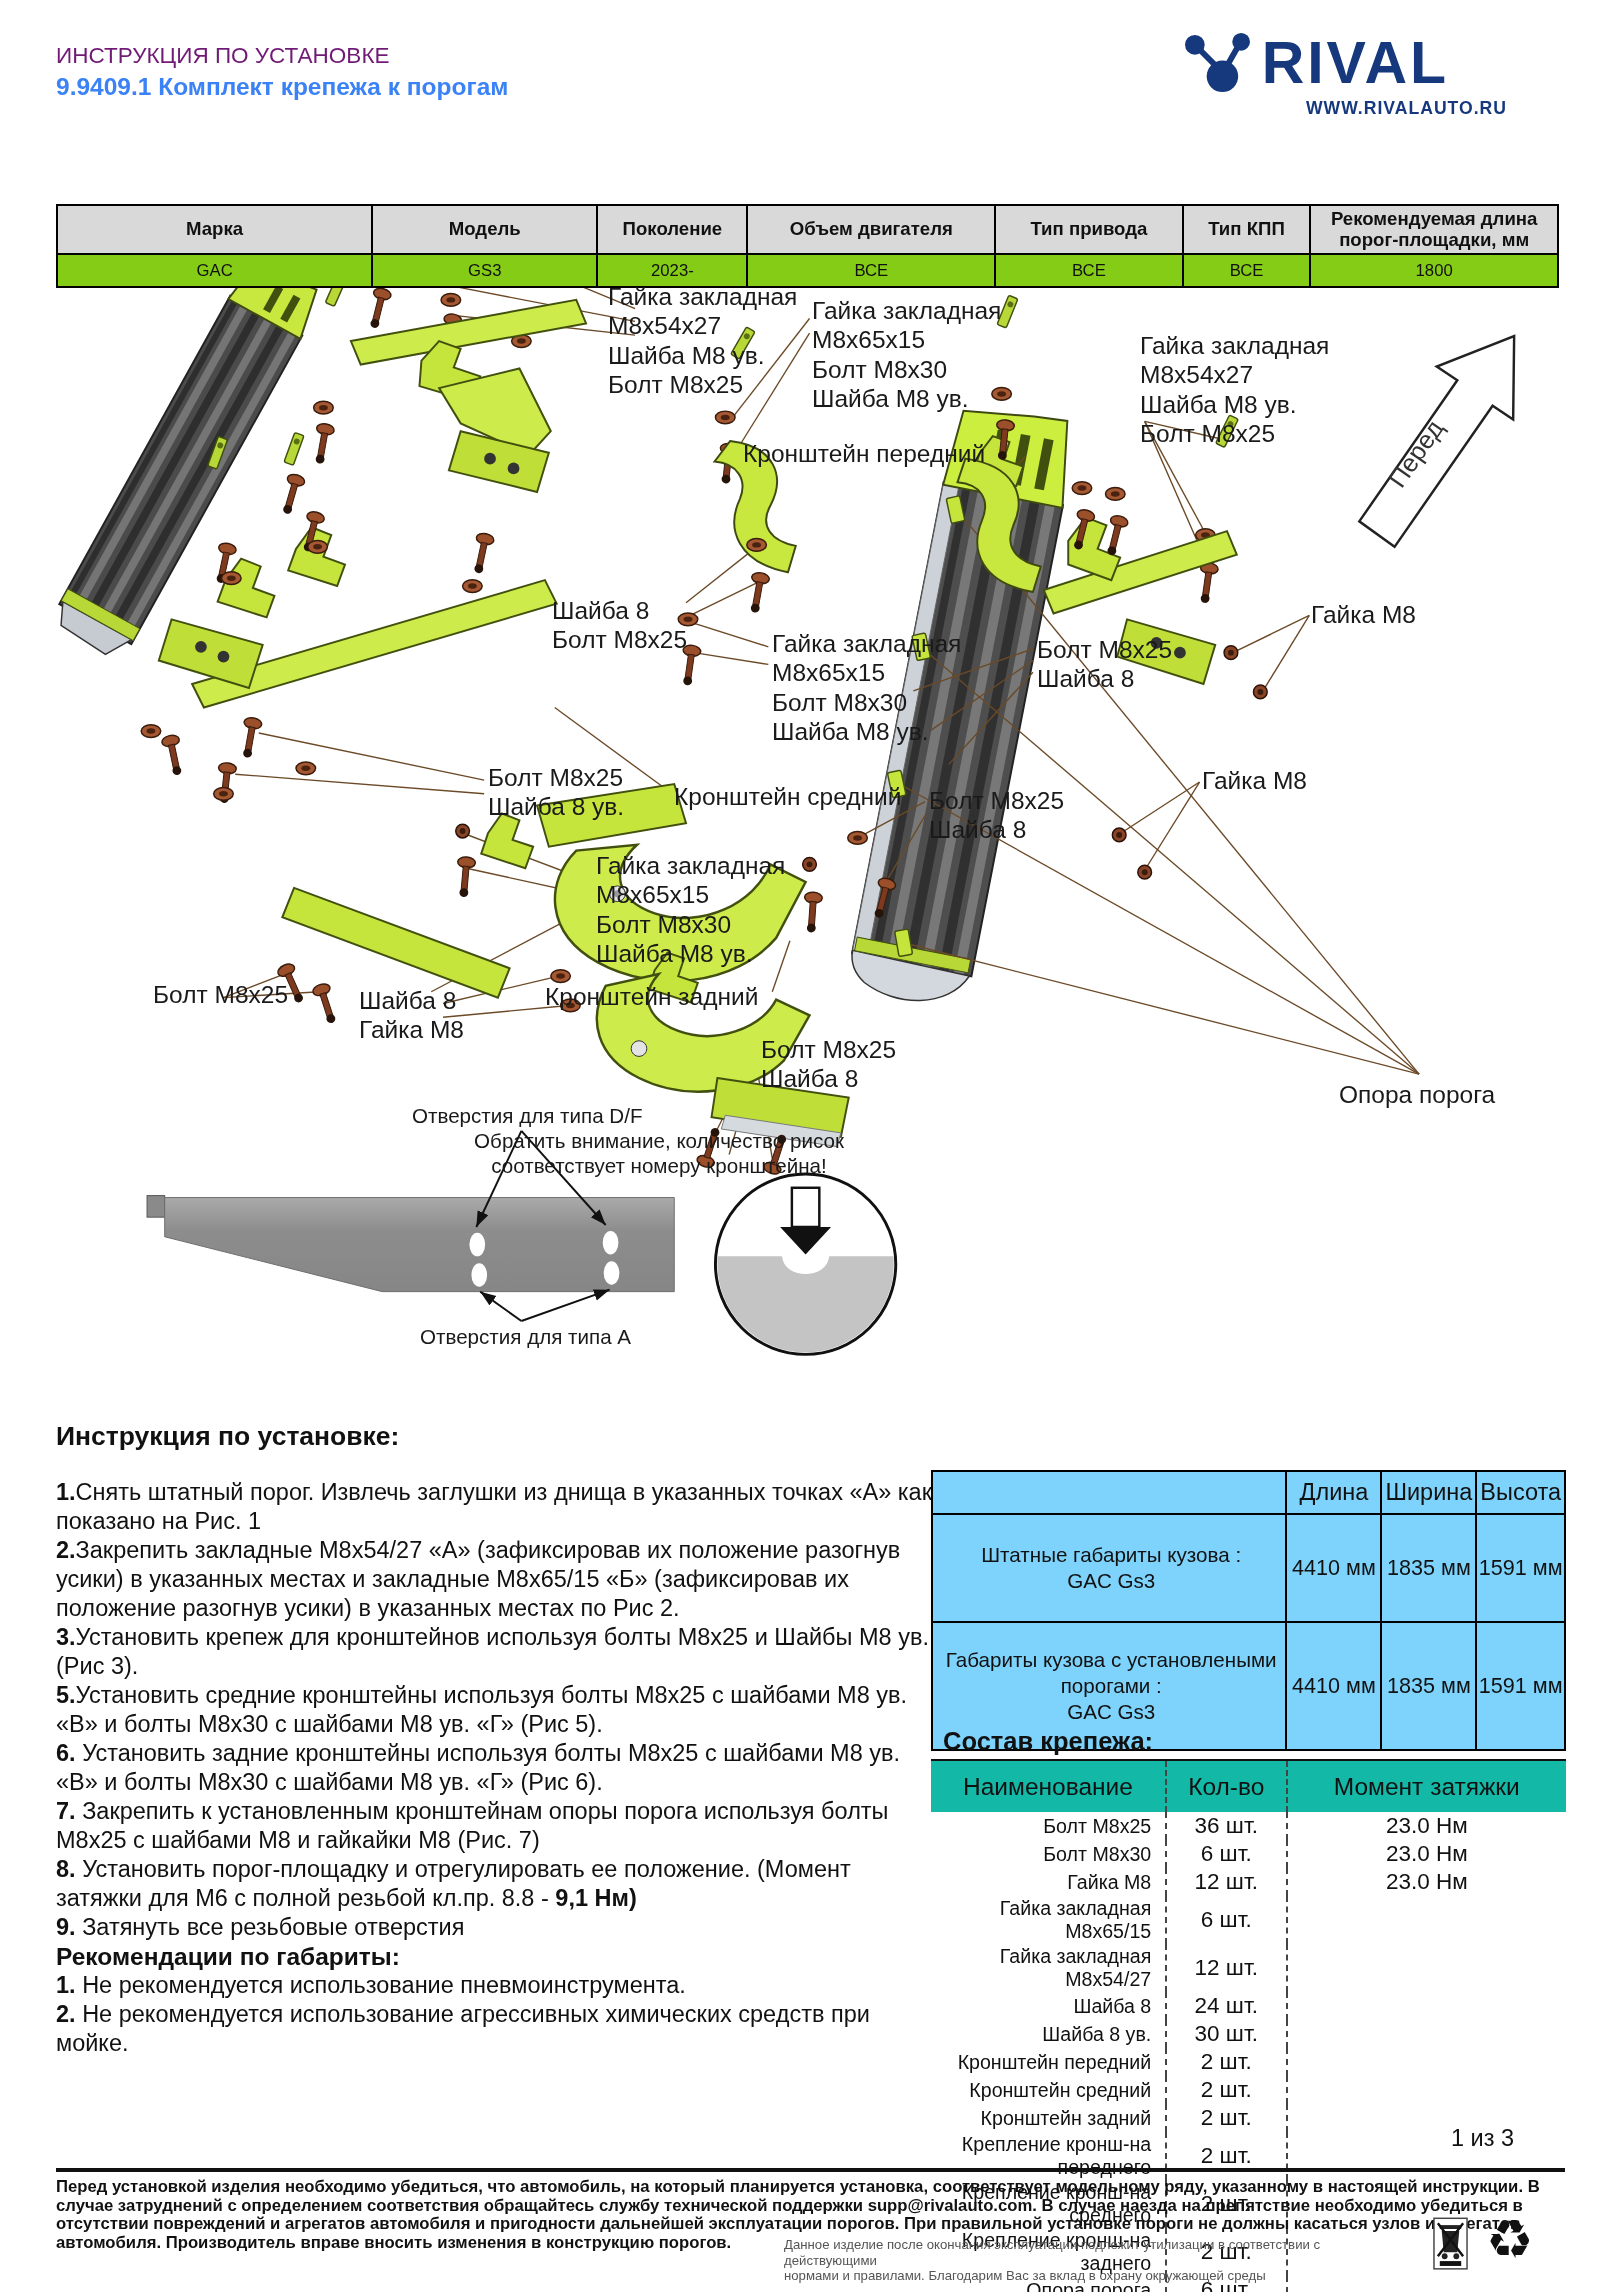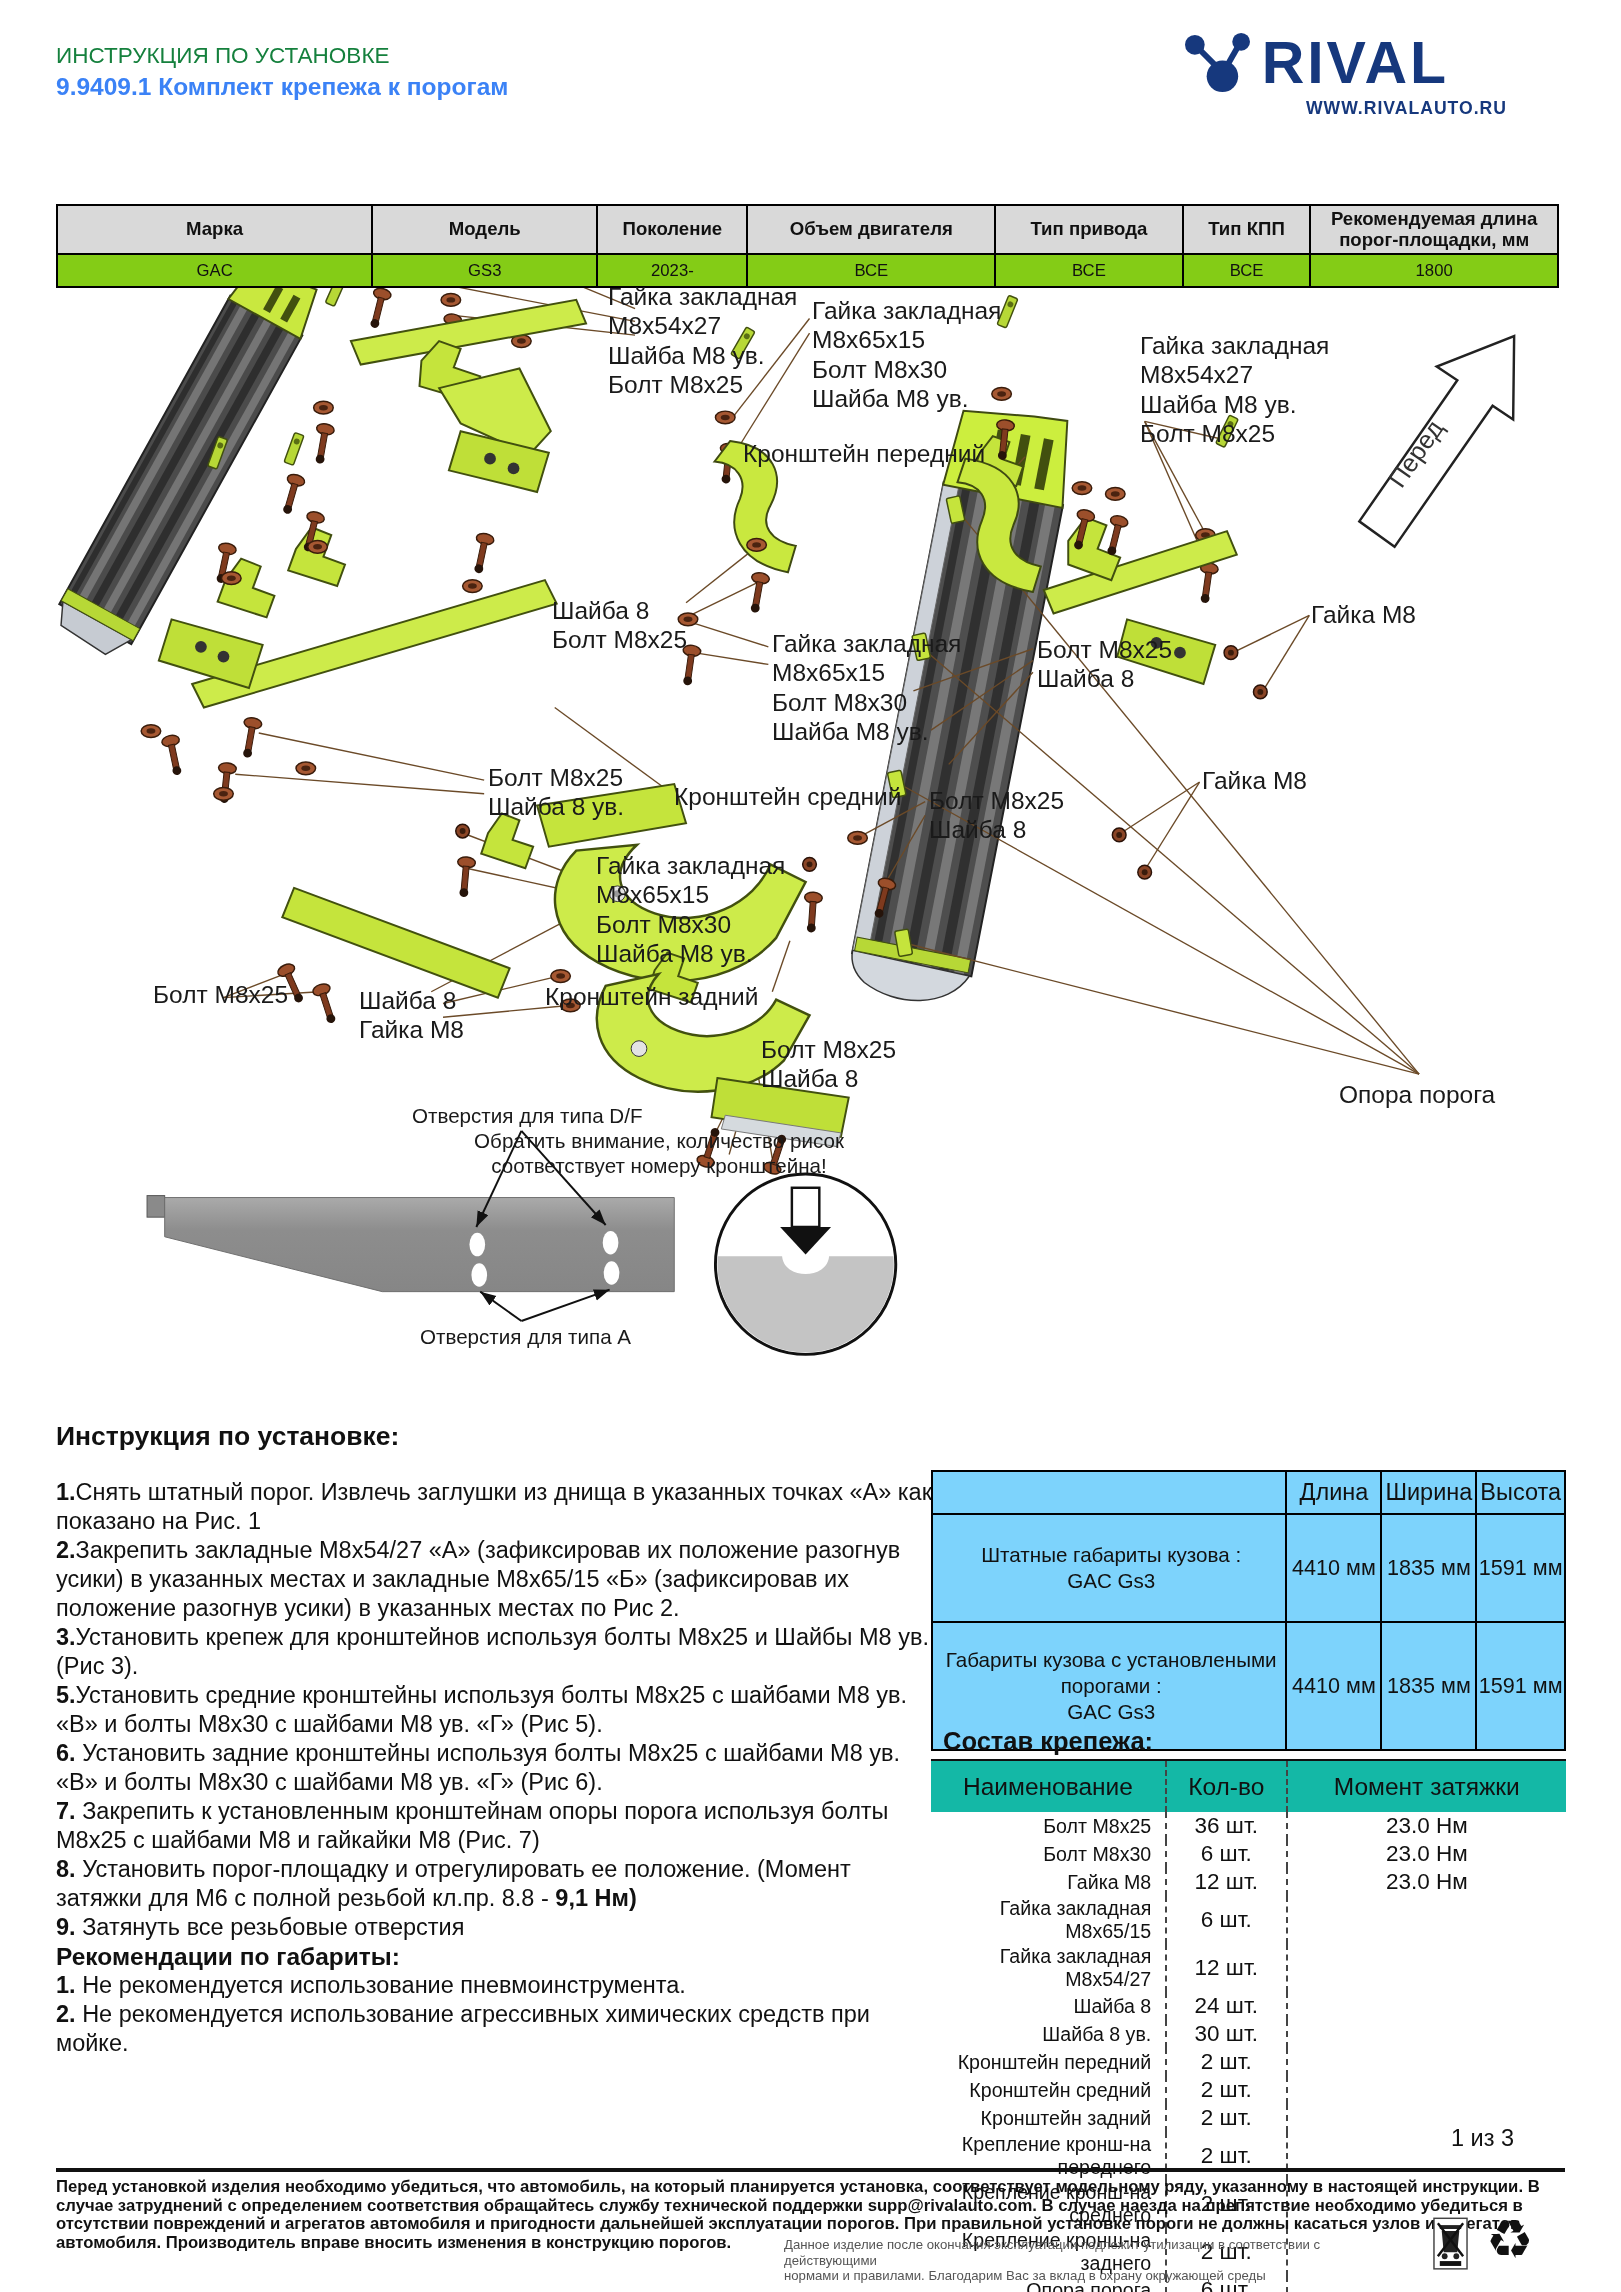--- a/index.html
+++ b/index.html
@@ -1,19 +1,19 @@
 <!DOCTYPE html>
 <html><head>
 <meta charset="utf-8">
 <style>
   html,body{margin:0;padding:0;background:#e8e8e8;}
   #page{position:relative;width:1621px;height:2293px;background:#fff;margin:0 auto;
         font-family:"Liberation Sans",sans-serif;color:#111;overflow:hidden;}
   
-  .hline1{position:absolute;left:56px;top:43px;font-size:22.5px;color:#15803d;}
+  .hline1{position:absolute;left:56px;top:43px;font-size:22.5px;color:#701a75;}
   .hline2{position:absolute;left:56px;top:73px;font-size:24.5px;font-weight:bold;color:#3b82f6;}
   .logo{position:absolute;left:1181px;top:29px;display:flex;align-items:center;gap:7.8px;}
   .logo-text{font-size:59px;font-weight:bold;letter-spacing:2.9px;color:#16387d;}
   .site{position:absolute;left:1245px;top:98px;width:323px;text-align:center;
         font-size:17.6px;font-weight:bold;color:#16387d;letter-spacing:1px;}
   
   table.veh{position:absolute;left:56px;top:204px;width:1503px;border-collapse:collapse;
             background:#fff;z-index:2;table-layout:fixed;}
   table.veh th{background:#d9d9d9;border:2px solid #000;font-size:18.6px;font-weight:bold;
                height:45px;text-align:center;white-space:pre-line;line-height:1.1;}

